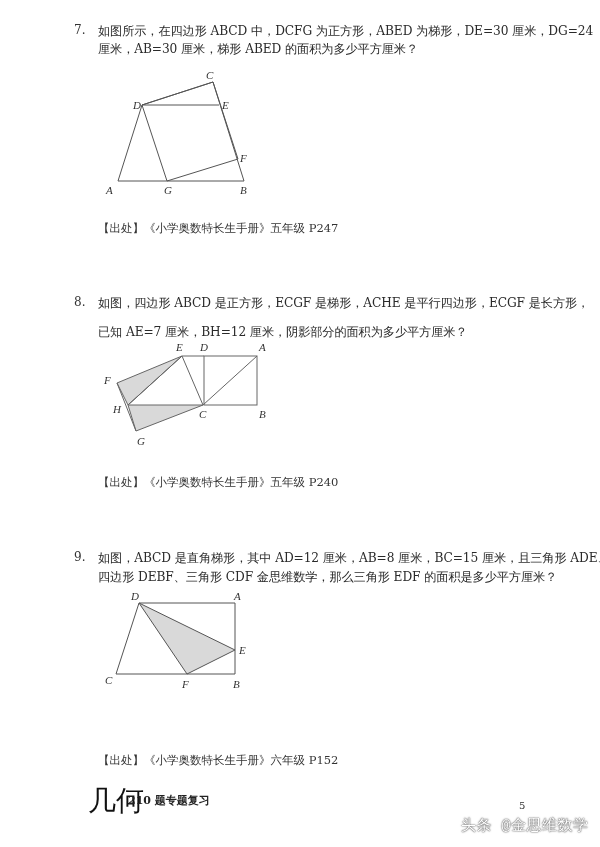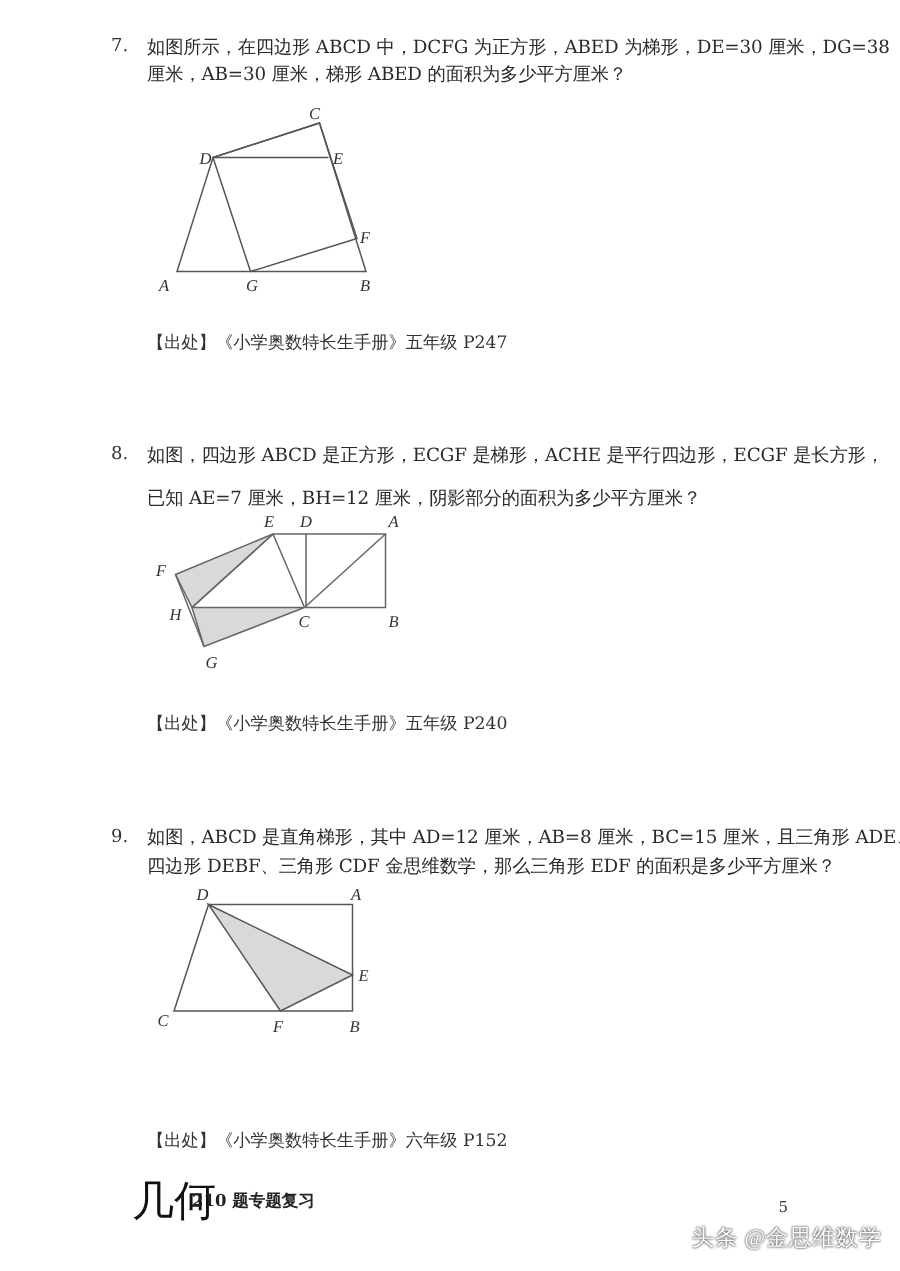--- a/index.html
+++ b/index.html
@@ -7,28 +7,28 @@
            font-family: "DejaVu Serif", "Liberation Serif", serif; color: #222; }
     .q-num { position: absolute; left: 74px; font-size: 12px; color: #333; }
     .q-line { position: absolute; left: 98px; font-size: 12.2px; color: #2a2a2a; white-space: nowrap; letter-spacing: -0.1px; }
     .src { position: absolute; left: 98px; font-size: 11.5px; color: #333; white-space: nowrap; margin-top: 14px; }
     .diagram { position: absolute; left: 0; top: 0; width: 600px; height: 847px; pointer-events: none; }
     .diagram text { font-family: "Liberation Serif", serif; font-style: italic; font-size: 11px; fill: #333; }
     .footer-title { position: absolute; left: 88px; top: 782px; font-size: 28px; color: #111; font-family: "DejaVu Serif", serif; }
     .footer-sub { position: absolute; left: 128px; top: 793px; font-size: 11px; font-weight: bold; color: #222; }
     .page-num { position: absolute; left: 519px; top: 800px; font-size: 10px; color: #333; }
     .watermark { position: absolute; left: 461px; top: 816px; font-size: 15px; color: #fff;
-                 font-family: Liberation Serif, serif; text-shadow: 0 0 2px #555, 0 0 1px #333; letter-spacing: 0.5px; }
+                 font-family: Liberation Mono, monospace; text-shadow: 0 0 2px #555, 0 0 1px #333; letter-spacing: 0.5px; }
   </style>
 </head>
 <body>
 
 <div>
   <span class="q-num" style="top:23px">7.</span>
-  <div class="q-line" style="top:23px">如图所示，在四边形 ABCD 中，DCFG 为正方形，ABED 为梯形，DE=30 厘米，DG=38</div>
+  <div class="q-line" style="top:23px">如图所示，在四边形 ABCD 中，DCFG 为正方形，ABED 为梯形，DE=30 厘米，DG=24</div>
   <div class="q-line" style="top:41px">厘米，AB=30 厘米，梯形 ABED 的面积为多少平方厘米？</div>
   <div class="src" style="top:207px">【出处】《小学奥数特长生手册》五年级 P247</div>
 </div>
 
 <div>
   <span class="q-num" style="top:295px">8.</span>
   <div class="q-line" style="top:295px">如图，四边形 ABCD 是正方形，ECGF 是梯形，ACHE 是平行四边形，ECGF 是长方形，</div>
   <div class="q-line" style="top:324px">已知 AE=7 厘米，BH=12 厘米，阴影部分的面积为多少平方厘米？</div>
   <div class="src" style="top:461px">【出处】《小学奥数特长生手册》五年级 P240</div>
 </div>

